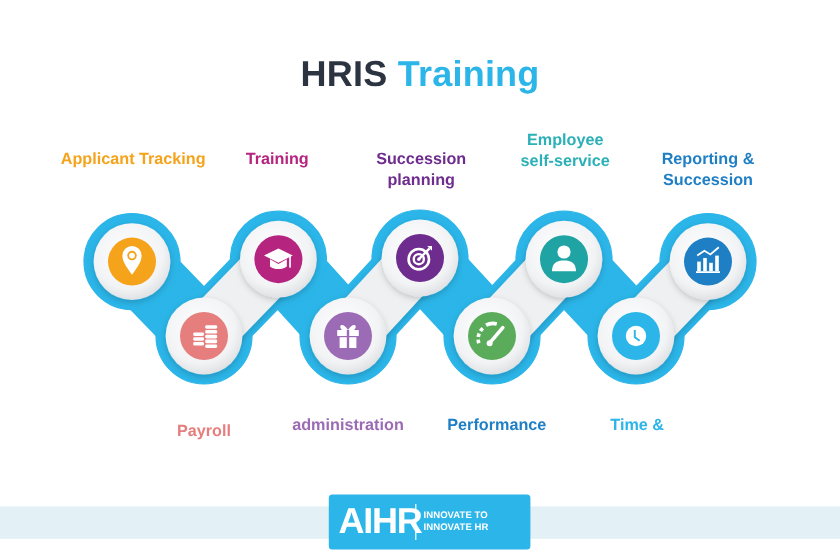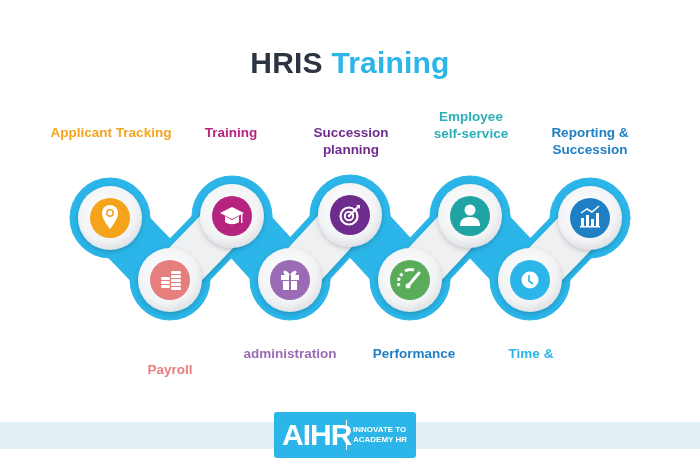--- a/index.html
+++ b/index.html
@@ -3,21 +3,21 @@
 <meta charset="utf-8">
 <style>
   html,body{margin:0;padding:0;}
   body{width:700px;height:465px;background:#ffffff;position:relative;overflow:hidden;font-family:"Liberation Sans","DejaVu Sans",sans-serif;}
   .title{position:absolute;left:0;top:46px;width:700px;text-align:center;font-size:30px;font-weight:bold;letter-spacing:0.2px;}
   .title .t1{color:#2b3440;}
   .title .t2{color:#2bb5e8;}
   .label{position:absolute;width:150px;text-align:center;font-size:13.5px;font-weight:bold;line-height:17px;}
   svg.chain{position:absolute;left:0;top:0;}
   .footer-band{position:absolute;left:0;top:422px;width:700px;height:27px;background:#e3f1f6;}
-  .logo{position:absolute;left:274px;top:412px;width:142px;height:46px;background:#2bb5e8;border-radius:3px;}
+  .logo{position:absolute;left:274px;top:412px;width:168px;height:46px;background:#2bb5e8;border-radius:3px;}
   .logo .big{position:absolute;left:8px;top:5px;font-size:30px;font-weight:bold;color:#fff;letter-spacing:-1px;line-height:36px;}
   .logo .sep{position:absolute;left:72px;top:8px;width:1px;height:30px;background:#fff;}
   .logo .small{position:absolute;left:79px;top:13px;font-size:8px;font-weight:bold;color:#fff;line-height:10px;}
 </style>
 </head>
 <body>
 
 <div class="title">
   <span class="t1">HRIS</span>
   <span class="t2">Training</span>
@@ -35,21 +35,21 @@
 </div>
 <div class="label" style="left:396px;top:108px;color:#2bb0b8;">
   <div>Employee</div>
   <div>self-service</div>
 </div>
 <div class="label" style="left:515px;top:124px;color:#1f7fc4;">
   <div>Reporting &amp;</div>
   <div>Succession</div>
 </div>
 
-<div class="label" style="left:95px;top:361px;color:#e67e7e;text-align:center;">
+<div class="label" style="left:95px;top:350px;color:#e67e7e;text-align:center;">
   <div>Payroll</div>
 </div>
 <div class="label" style="left:215px;top:345px;color:#9b6bb5;">
   <div>administration</div>
 </div>
 <div class="label" style="left:339px;top:345px;color:#1f7fc4;">
   <div>Performance</div>
 </div>
 <div class="label" style="left:456px;top:345px;color:#2bb5e8;">
   <div>Time &amp;</div>
@@ -190,15 +190,15 @@
     </g>
   </g>
 </svg>
 
 <div class="footer-band"></div>
 <div class="logo">
   <div class="big">AIHR</div>
   <div class="sep"></div>
   <div class="small">
     <div>INNOVATE TO</div>
-    <div>ACADEMY HR</div>
+    <div>INNOVATE HR</div>
   </div>
 </div>
 
 </body></html>

